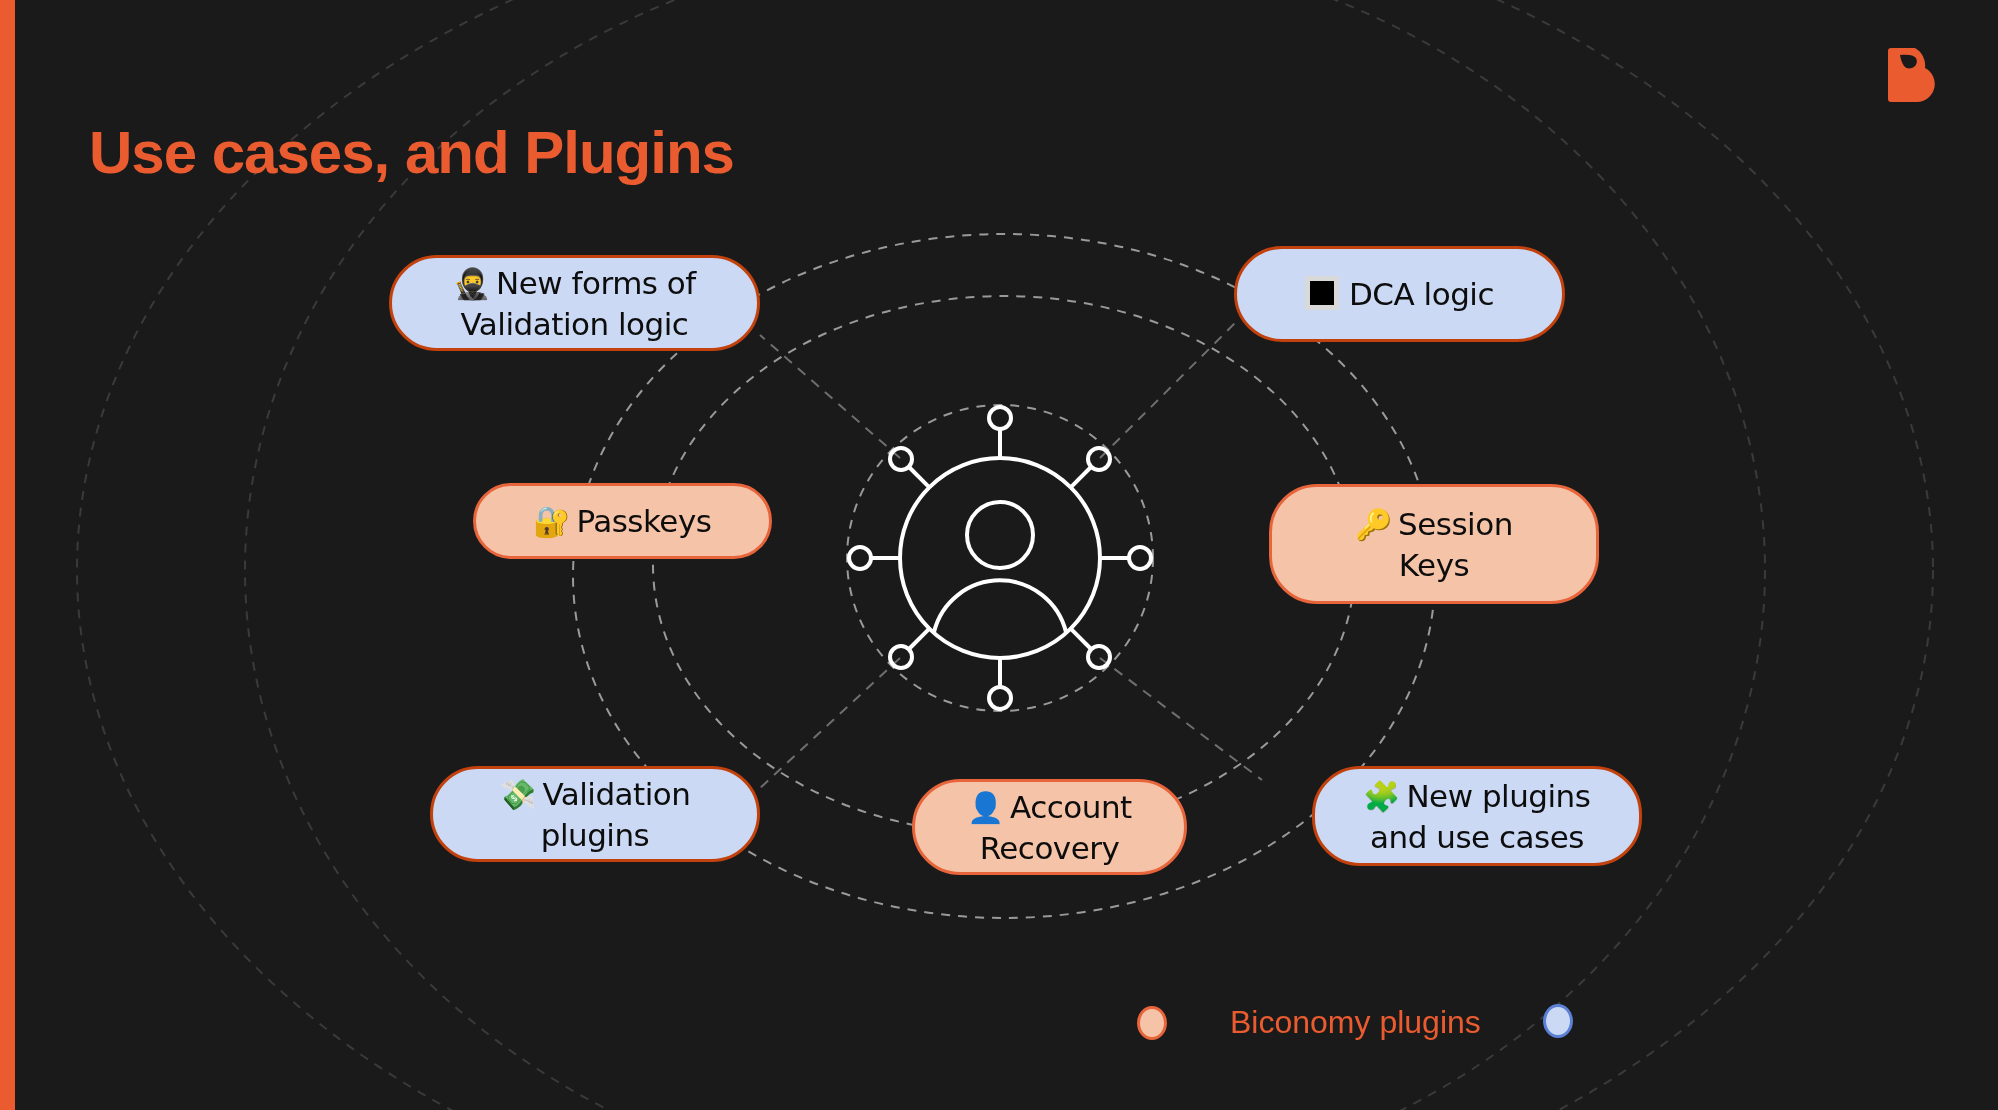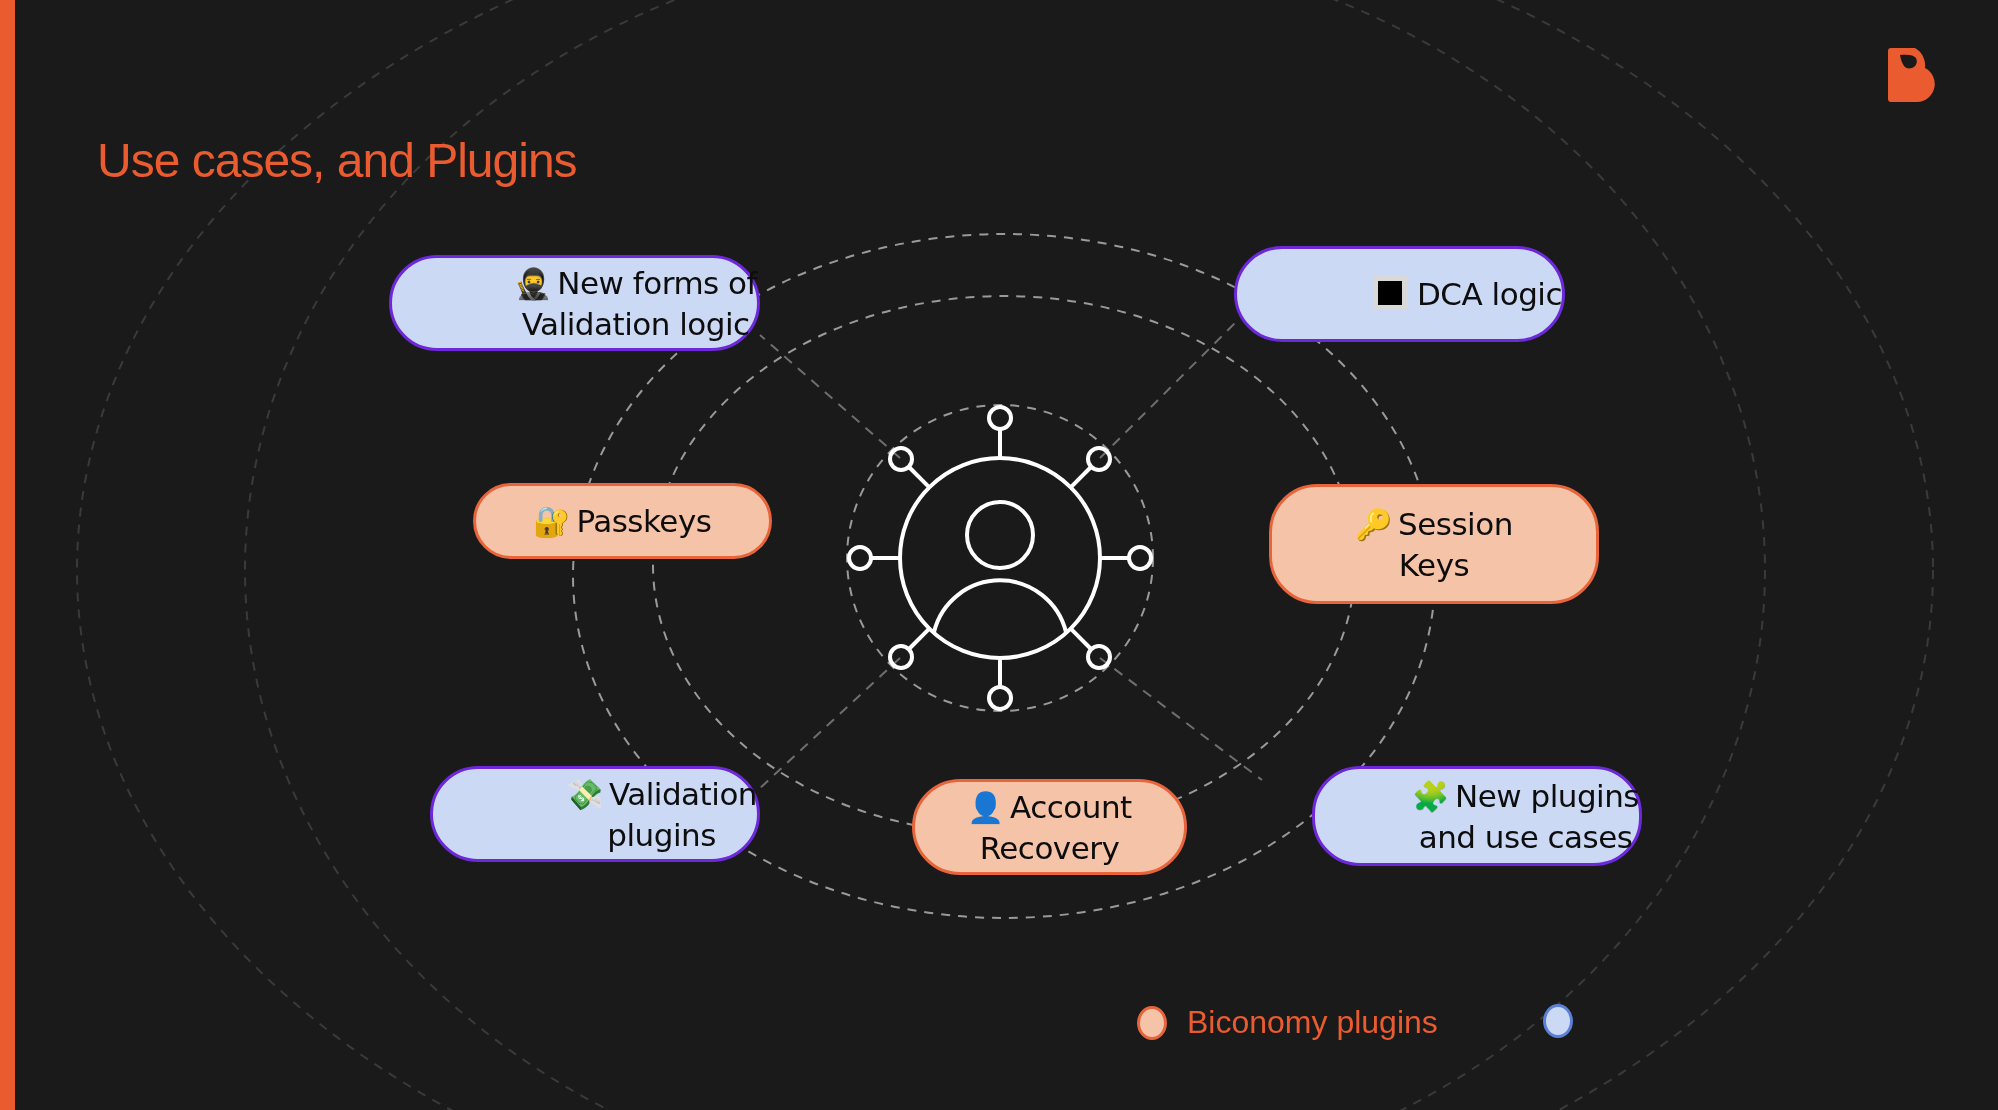--- a/index.html
+++ b/index.html
@@ -1,26 +1,26 @@
 <!DOCTYPE html>
 <html><head>
 <meta charset="utf-8">
 <style>
   html, body { margin:0; padding:0; }
   body { width:1998px; height:1110px; background:#1a1a1a; position:relative; overflow:hidden; font-family:"Liberation Sans", sans-serif; }
   #accent-bar { position:absolute; left:0; top:0; width:15px; height:1110px; background:#ea5c2f; }
   #bg-svg { position:absolute; left:0; top:0; }
-  #title { position:absolute; left:89px; top:108px; margin:8px; font-size:48px; font-weight:normal; color:#ea5c2f; letter-spacing:-1px; white-space:nowrap; line-height:90px; }
+  #title { position:absolute; left:89px; top:108px; margin:0; font-size:60px; font-weight:bold; color:#ea5c2f; letter-spacing:-1px; white-space:nowrap; line-height:90px; }
   #logo { position:absolute; left:1888px; top:48px; width:47px; height:54px; }
   .pill { position:absolute; box-sizing:border-box; border-radius:48px; display:flex; align-items:center; justify-content:center; text-align:center; font-family:"DejaVu Sans", sans-serif; font-size:31px; line-height:40px; color:#0d0d0d; letter-spacing:-0.5px; }
-  .pill.third { background:#cbd9f5; border:3px solid #6d28d9;justify-content:flex-end; }
+  .pill.third { background:#cbd9f5; border:3px solid #c2410c; }
   .pill.bico { background:#f5c4a8; border:3px solid #e8643a; }
   .pill .inner { display:block; }
   .pill .emoji { font-size:30px; margin-right:6px; }
-  .legend-item { position:absolute; top:1004px; display:flex; align-items:center; font-size:32px; font-family:"Liberation Sans", sans-serif; white-space:nowrap; }
+  .legend-item { position:absolute; top:1004px; display:flex; align-items:center; font-size:32px; font-family:"Liberation Sans", sans-serif; white-space:nowrap;gap:43px; }
   .legend-dot { width:30px; height:34px; border-radius:50%; box-sizing:border-box; margin-right:20px; }
   #legend-bico .legend-dot { background:#f5c4a8; border:3px solid #e8643a; }
   #legend-bico { left:1137px; color:#ea5c2f; }
   #legend-third .legend-dot { background:#cbd9f5; border:3px solid #5b80d5; margin-right:7px; }
   #legend-third { left:1543px; color:#a9bdf0; }
   .dca-sq { display:inline-block; width:34px; height:34px; background:#d9d9d9; vertical-align:-5px; margin-right:10px; position:relative; }
   .dca-sq::after { content:""; position:absolute; left:5px; top:5px; width:24px; height:24px; background:#000; }
 </style>
 </head>
 <body>

